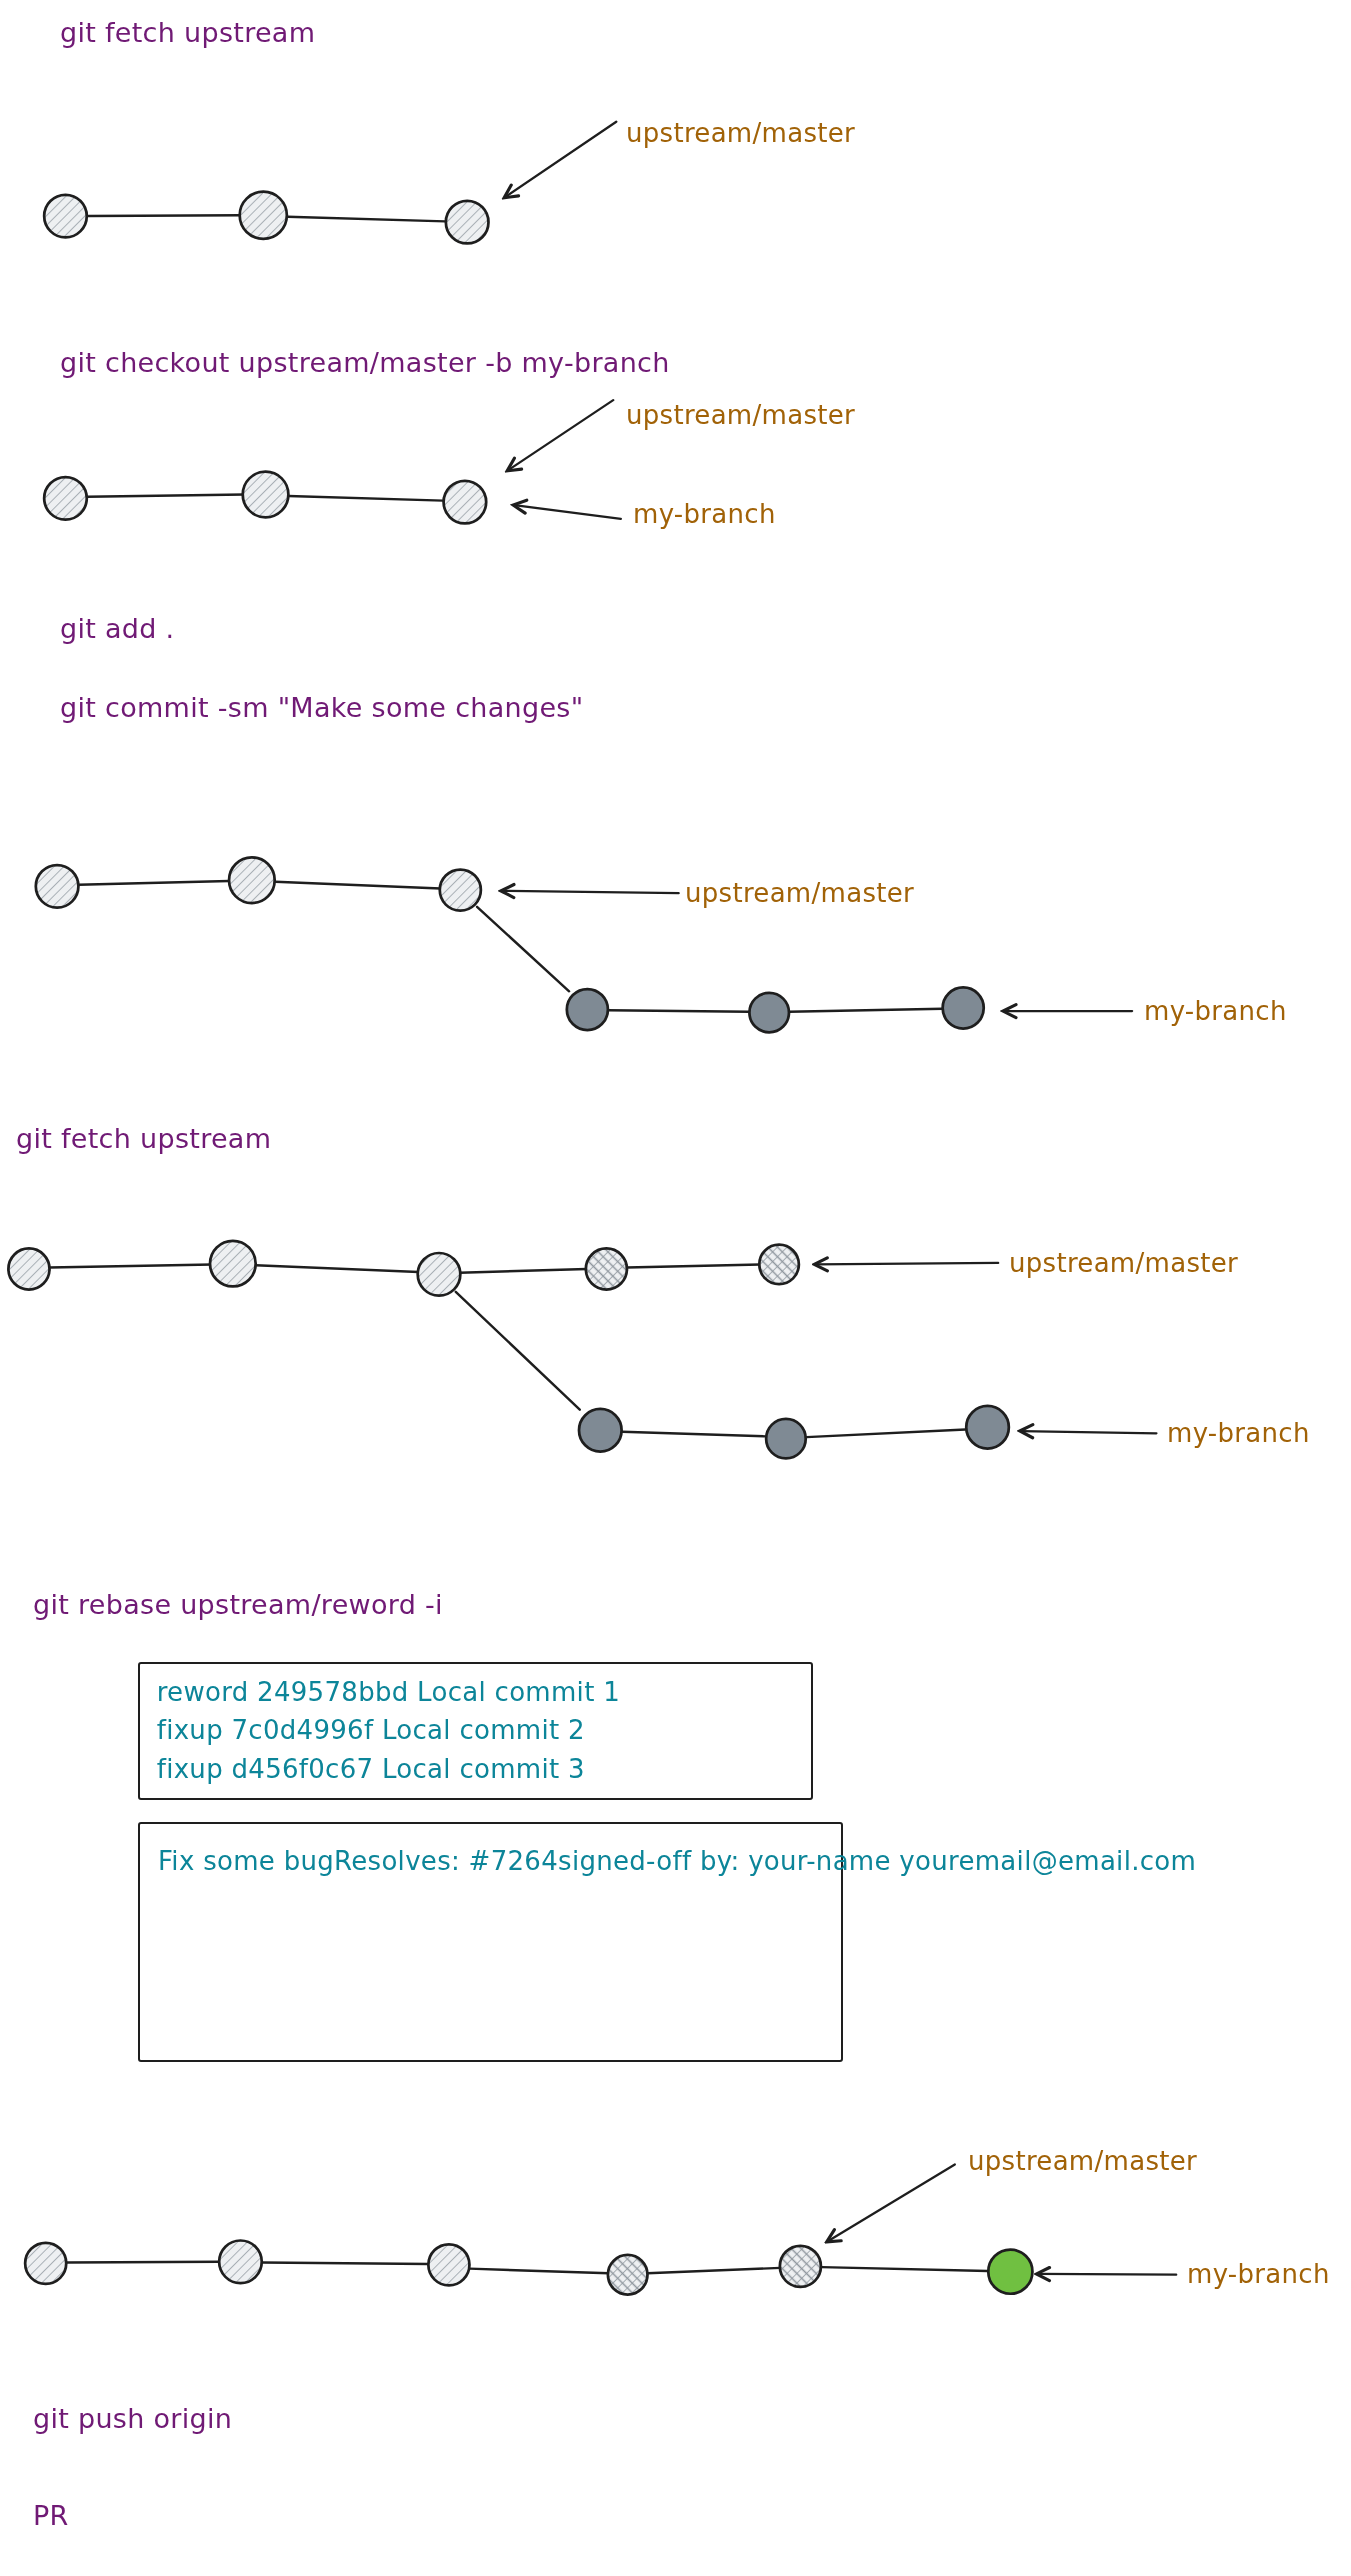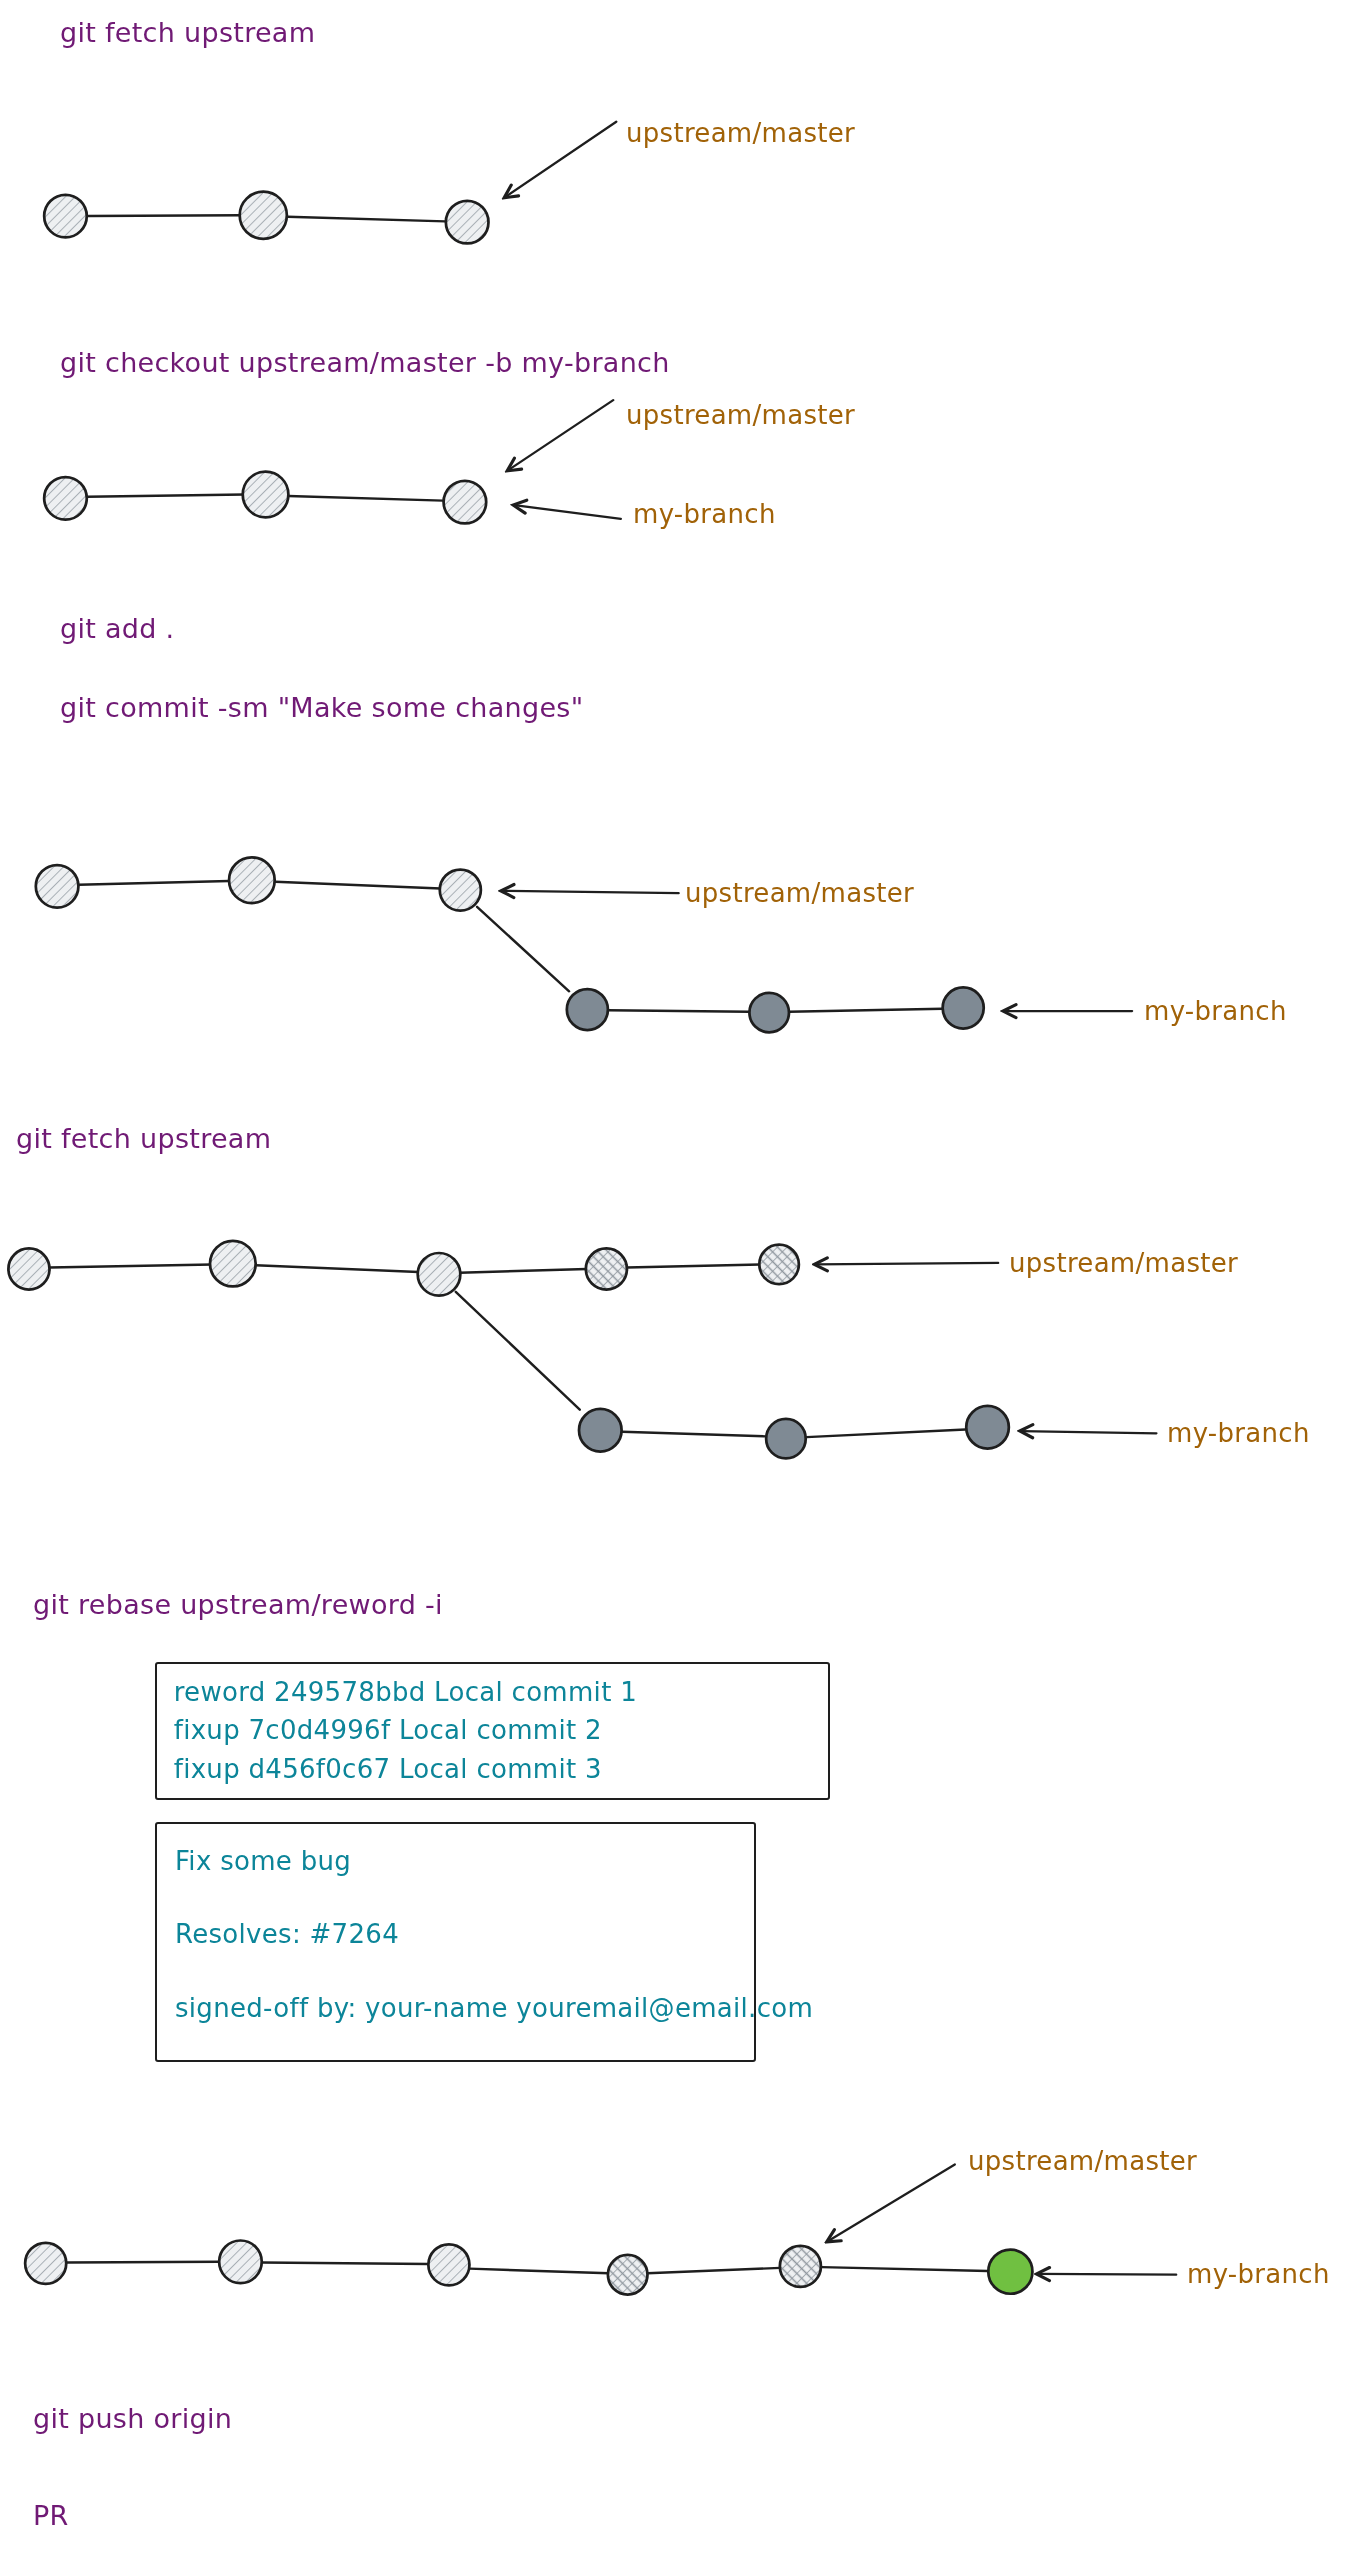--- a/index.html
+++ b/index.html
@@ -40,40 +40,39 @@
     color: #a16207;
     white-space: nowrap;
     letter-spacing: 0.3px;
   }
 
   .box {
     position: absolute;
     border: 2.3px solid #1e1e1e;
     border-radius: 3px;
     background: transparent;
-    margin-left: 17px;
   }
   .box .line {
     color: #0c8599;
     font-size: 26px;
     line-height: 1.05;
     white-space: nowrap;
     letter-spacing: 0.3px;
   }
 
   #todo-box {
     left: 138px; top: 1662px; width: 675px; height: 138px;
     padding: 9px 16.7px;
     display: flex; flex-direction: column; justify-content: space-around;
   }
 
   #msg-box {
-    left: 138px; top: 1822px; width: 601px; height: 240px;
+    left: 138px; top: 1822px; width: 705px; height: 240px;
     padding: 24px 18px;
-    display: flex; flex-direction: column; row-gap: 46px;
+    display: flex; flex-direction: row; row-gap: 46px;
   }
 </style>
 </head>
 <body>
 
 <div class="canvas">
 
   <svg class="drawing" width="1352" height="2576" viewBox="0 0 1777 3386">
     <defs>
       <pattern id="hatchPat" patternUnits="userSpaceOnUse" width="9" height="9" patternTransform="rotate(45)">

